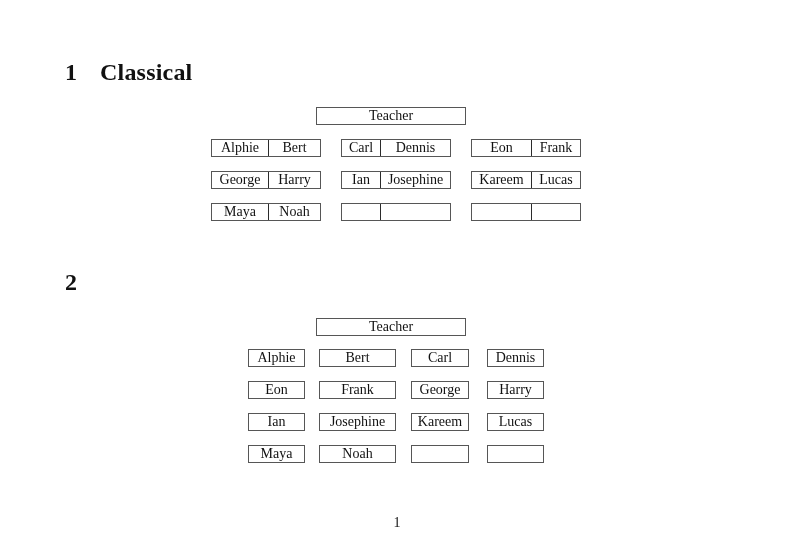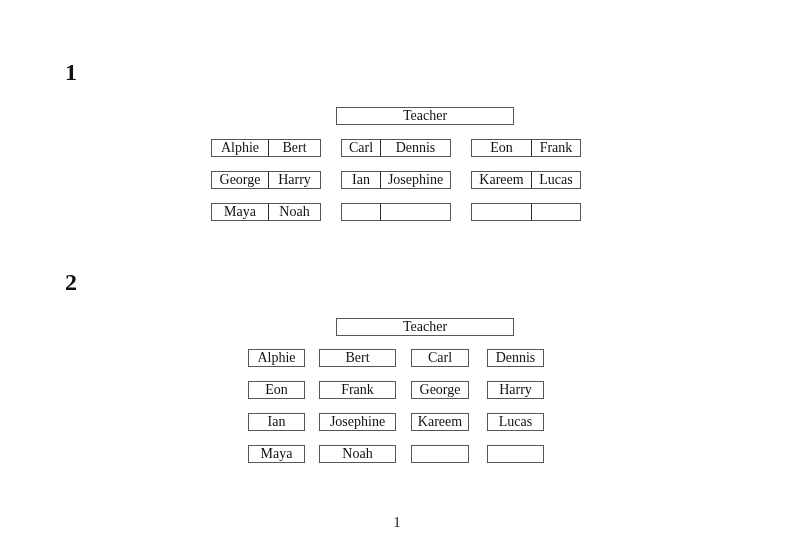--- a/index.html
+++ b/index.html
@@ -36,21 +36,21 @@
     position: absolute;
     box-sizing: border-box;
     border: 1px solid #565656;
     background: #ffffff;
     font-size: 14px;
     line-height: 16px;
     text-align: center;
   }
 
   
-  .teacher { width: 178px; height: 18px; left: 336px; }
+  .teacher { width: 150px; height: 18px; left: 316px; }
   .t1-pos { top: 107px; }
   .t2-pos { top: 318px; }
 
   
   .desk {
     position: absolute;
     box-sizing: border-box;
     border: 1px solid #565656;
     background: #ffffff;
     width: 110px;
@@ -98,20 +98,21 @@
     font-size: 14px;
   }
 </style>
 </head>
 <body>
 
 <div class="page">
 
   <div class="heading h1-pos">
     <span class="sec-num">1</span>
+    <span class="sec-title">Classical</span>
   </div>
 
   <div class="box teacher t1-pos">Teacher</div>
 
   <div class="desk r1 k1">
     <span class="seat s1">Alphie</span>
     <span class="seat s2">Bert</span>
   </div>
   <div class="desk r1 k2">
     <span class="seat s1">Carl</span>

